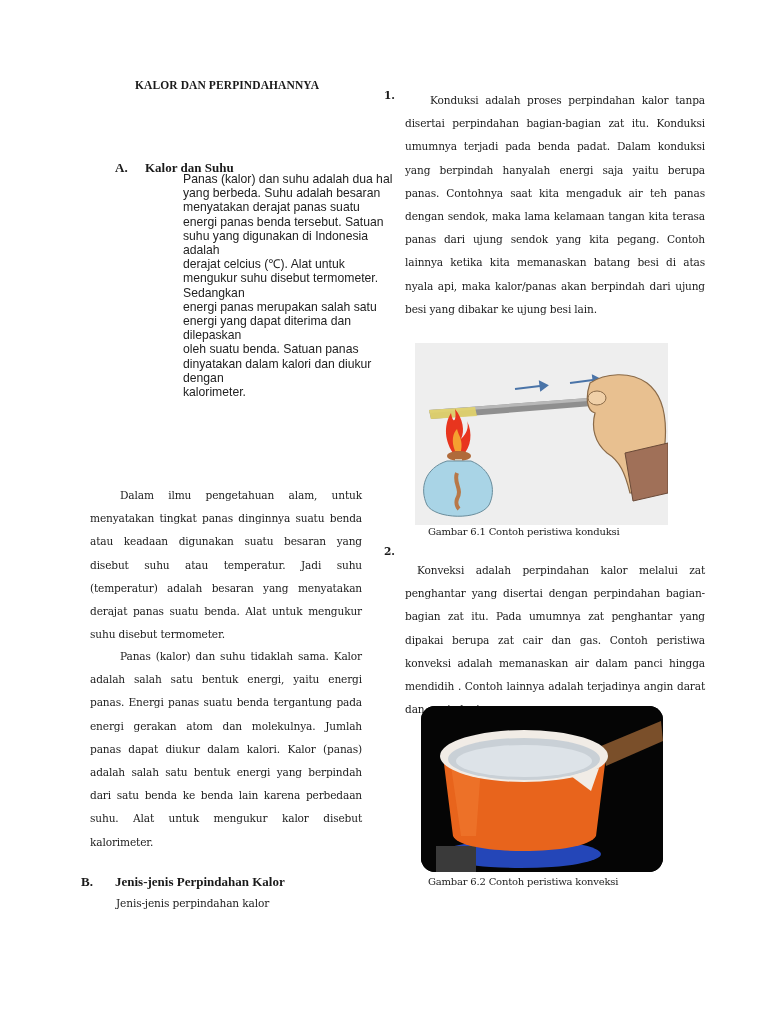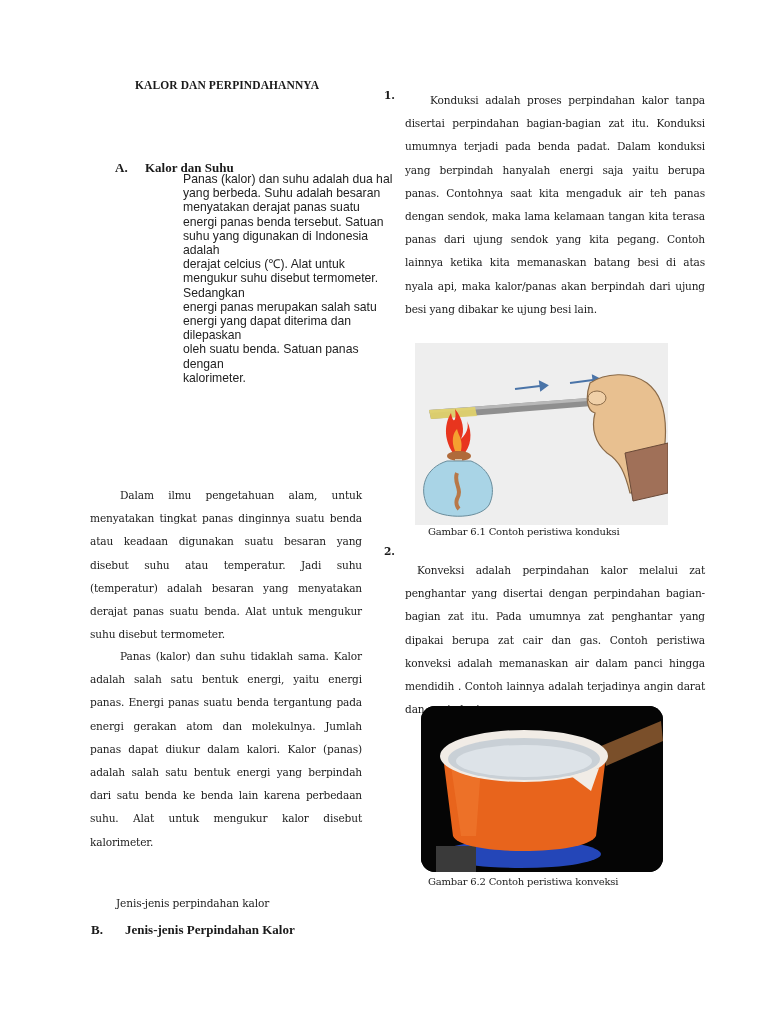--- a/index.html
+++ b/index.html
@@ -61,33 +61,34 @@
     <div>energi panas benda tersebut. Satuan</div>
     <div>suhu yang digunakan di Indonesia</div>
     <div>adalah</div>
     <div>derajat celcius (℃). Alat untuk</div>
     <div>mengukur suhu disebut termometer.</div>
     <div>Sedangkan</div>
     <div>energi panas merupakan salah satu</div>
     <div>energi yang dapat diterima dan</div>
     <div>dilepaskan</div>
     <div>oleh suatu benda. Satuan panas</div>
+    <div>dinyatakan dalam kalori dan diukur</div>
     <div>dengan</div>
     <div>kalorimeter.</div>
   </div>
 
 <div class="abs para" style="left:90px; top:484px; width:272px;">
   <span class="indent"></span><span>Dalam ilmu pengetahuan alam, untuk menyatakan tingkat panas dinginnya suatu benda atau keadaan digunakan suatu besaran yang disebut suhu atau temperatur. Jadi suhu (temperatur) adalah besaran yang menyatakan derajat panas suatu benda. Alat untuk mengukur suhu disebut termometer.</span>
 </div>
 
 <div class="abs para" style="left:90px; top:645px; width:272px;">
   <span class="indent"></span><span>Panas (kalor) dan suhu tidaklah sama. Kalor adalah salah satu bentuk energi, yaitu energi panas. Energi panas suatu benda tergantung pada energi gerakan atom dan molekulnya. Jumlah panas dapat diukur dalam kalori. Kalor (panas) adalah salah satu bentuk energi yang berpindah dari satu benda ke benda lain karena perbedaan suhu. Alat untuk mengukur kalor disebut kalorimeter.</span>
 </div>
 
-<div class="abs section-head" style="left:91px; top:874px;margin-top:48px;">
+<div class="abs section-head" style="left:81px; top:874px;">
   <span class="num" style="width:34px;">B.</span><span>Jenis-jenis Perpindahan Kalor</span>
 </div>
 <div class="abs para" style="left:116px; top:892px; width:260px;">Jenis-jenis perpindahan kalor</div>
 
 <div class="abs list-num" style="left:384px; top:89px;">1.</div>
 <div class="abs list-item" style="left:405px; top:89px; width:300px;">
   <span style="display:inline-block; width:25px;"></span><span>Konduksi adalah proses perpindahan kalor tanpa disertai perpindahan bagian-bagian zat itu. Konduksi umumnya terjadi pada benda padat. Dalam konduksi yang berpindah hanyalah energi saja yaitu berupa panas. Contohnya saat kita mengaduk air teh panas dengan sendok, maka lama kelamaan tangan kita terasa panas dari ujung sendok yang kita pegang. Contoh lainnya ketika kita memanaskan batang besi di atas nyala api, maka kalor/panas akan berpindah dari ujung besi yang dibakar ke ujung besi lain.</span>
 </div>
 
 <div class="abs figure" style="left:415px; top:343px; width:253px; height:182px; background:#efefef;">

